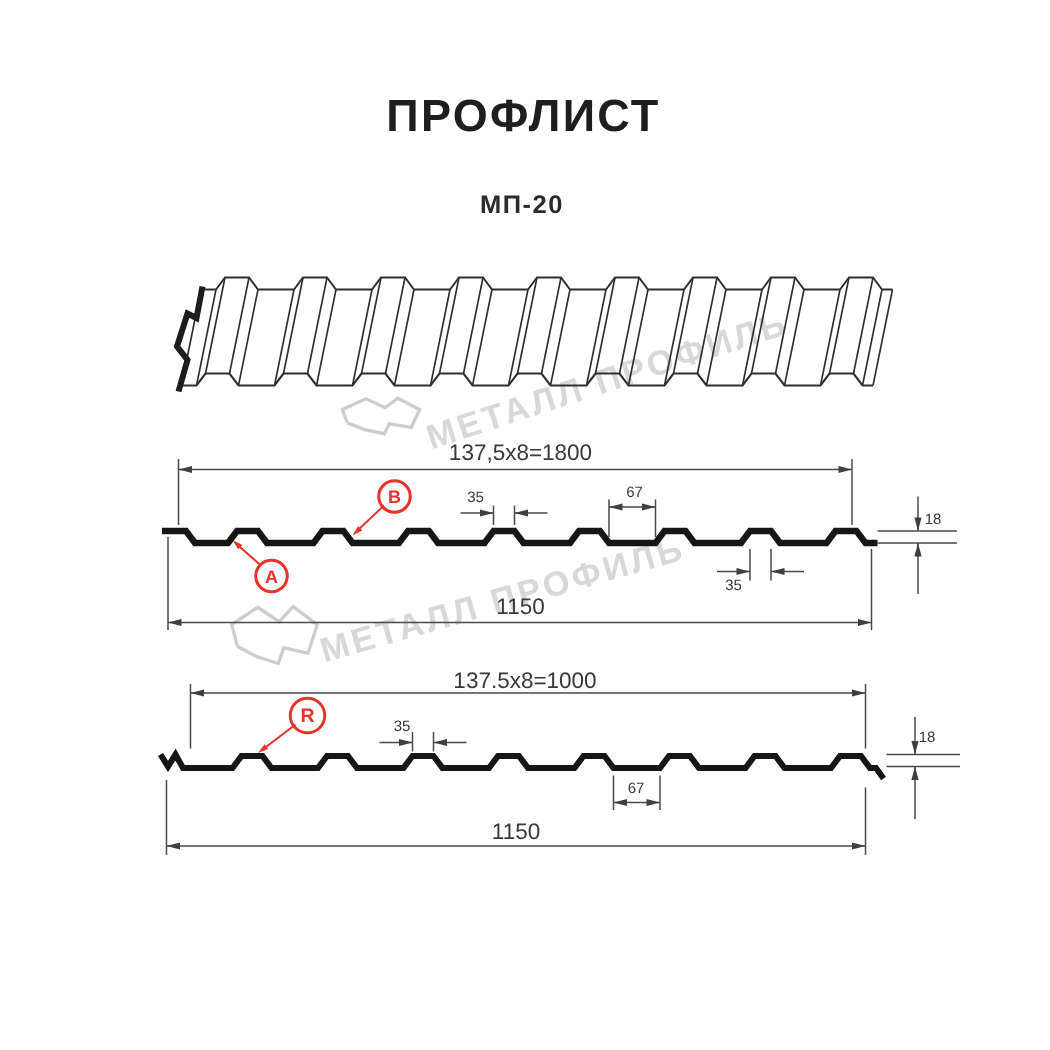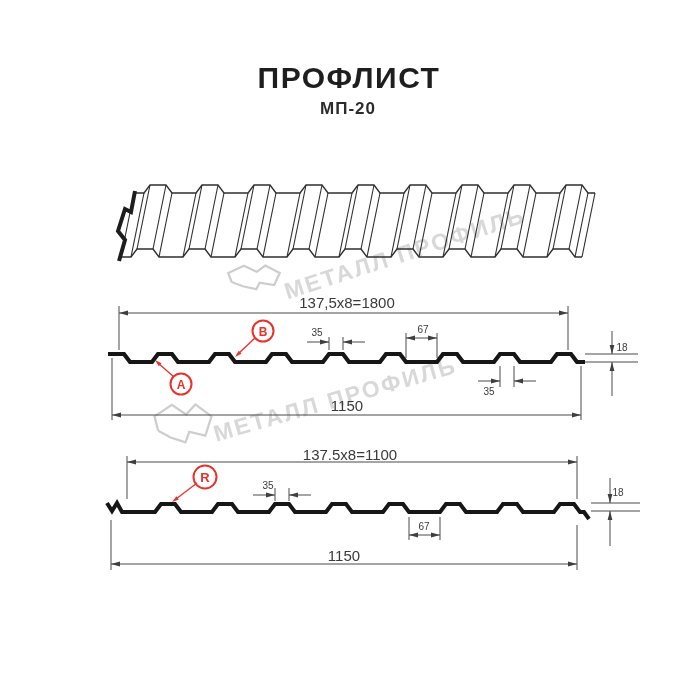--- a/index.html
+++ b/index.html
@@ -7,21 +7,21 @@
     width:700px;height:700px;position:relative;background:#ffffff;overflow:hidden;
     font-family:"Liberation Sans", sans-serif;
   }
   .layer{position:absolute;left:0;top:0;width:700px;height:659px;}
   #wm-layer{z-index:1;}
   #art{z-index:2;position:absolute;left:0;top:0;}
   #text-layer{z-index:3;pointer-events:none;}
   .abs{position:absolute;white-space:nowrap;}
   .ctr{transform:translate(-50%,-50%);}
   .title{font-size:30px;font-weight:800;letter-spacing:1.5px;color:#1e1e1e;}
-  .subtitle{font-size:17px;font-weight:700;letter-spacing:1px;color:#2b2b2b;}
+  .subtitle{font-size:17px;font-weight:700;letter-spacing:1px;color:#2b2b2b;margin-top:28px;}
   .footer{font-size:15.5px;font-weight:700;letter-spacing:.8px;color:#3f3f3f;}
   .dim{font-size:10px;color:#3a3a3a;}
   .dim.big{font-size:15px;}
   .callout{
     border:2.2px solid #e8322a;border-radius:50%;color:#e8322a;font-weight:700;
     display:flex;align-items:center;justify-content:center;background:transparent;
     position:absolute;transform:translate(-50%,-50%);
   }
   .wm-text{
     position:absolute;font-size:23px;font-weight:700;letter-spacing:2.2px;
@@ -156,21 +156,21 @@
   <div class="abs ctr title" style="left:349px;top:78px;">ПРОФЛИСТ</div>
   <div class="abs ctr subtitle" style="left:348px;top:109px;">МП-20</div>
 
   <div class="abs ctr dim big" style="left:347px;top:302px;">137,5x8=1800</div>
   <div class="abs ctr dim" style="left:317px;top:332px;">35</div>
   <div class="abs ctr dim" style="left:423px;top:329px;">67</div>
   <div class="abs ctr dim" style="left:622px;top:347px;">18</div>
   <div class="abs ctr dim" style="left:489px;top:391px;">35</div>
   <div class="abs ctr dim big" style="left:347px;top:405px;">1150</div>
 
-  <div class="abs ctr dim big" style="left:350px;top:454px;">137.5x8=1100</div>
+  <div class="abs ctr dim big" style="left:350px;top:454px;">137.5x8=1000</div>
   <div class="abs ctr dim" style="left:268px;top:485px;">35</div>
   <div class="abs ctr dim" style="left:424px;top:526px;">67</div>
   <div class="abs ctr dim" style="left:618px;top:492px;">18</div>
   <div class="abs ctr dim big" style="left:344px;top:555px;">1150</div>
 
   <div class="callout" style="left:181px;top:384px;width:19px;height:19px;font-size:12px;">A</div>
   <div class="callout" style="left:263px;top:331px;width:19px;height:19px;font-size:12px;">B</div>
   <div class="callout" style="left:205px;top:477px;width:21px;height:21px;font-size:13px;">R</div>
 
 </div>

